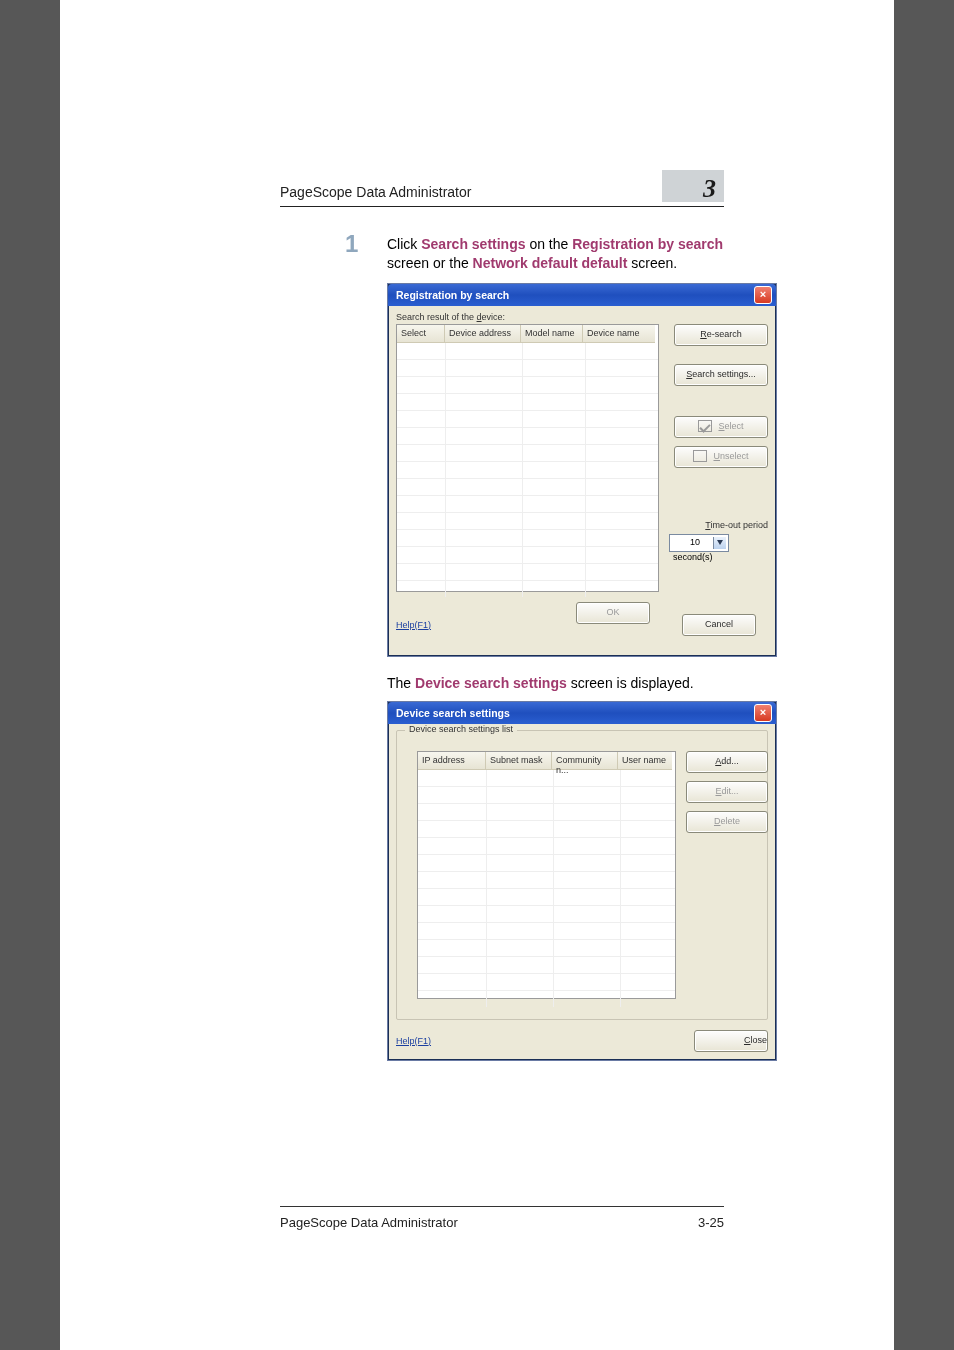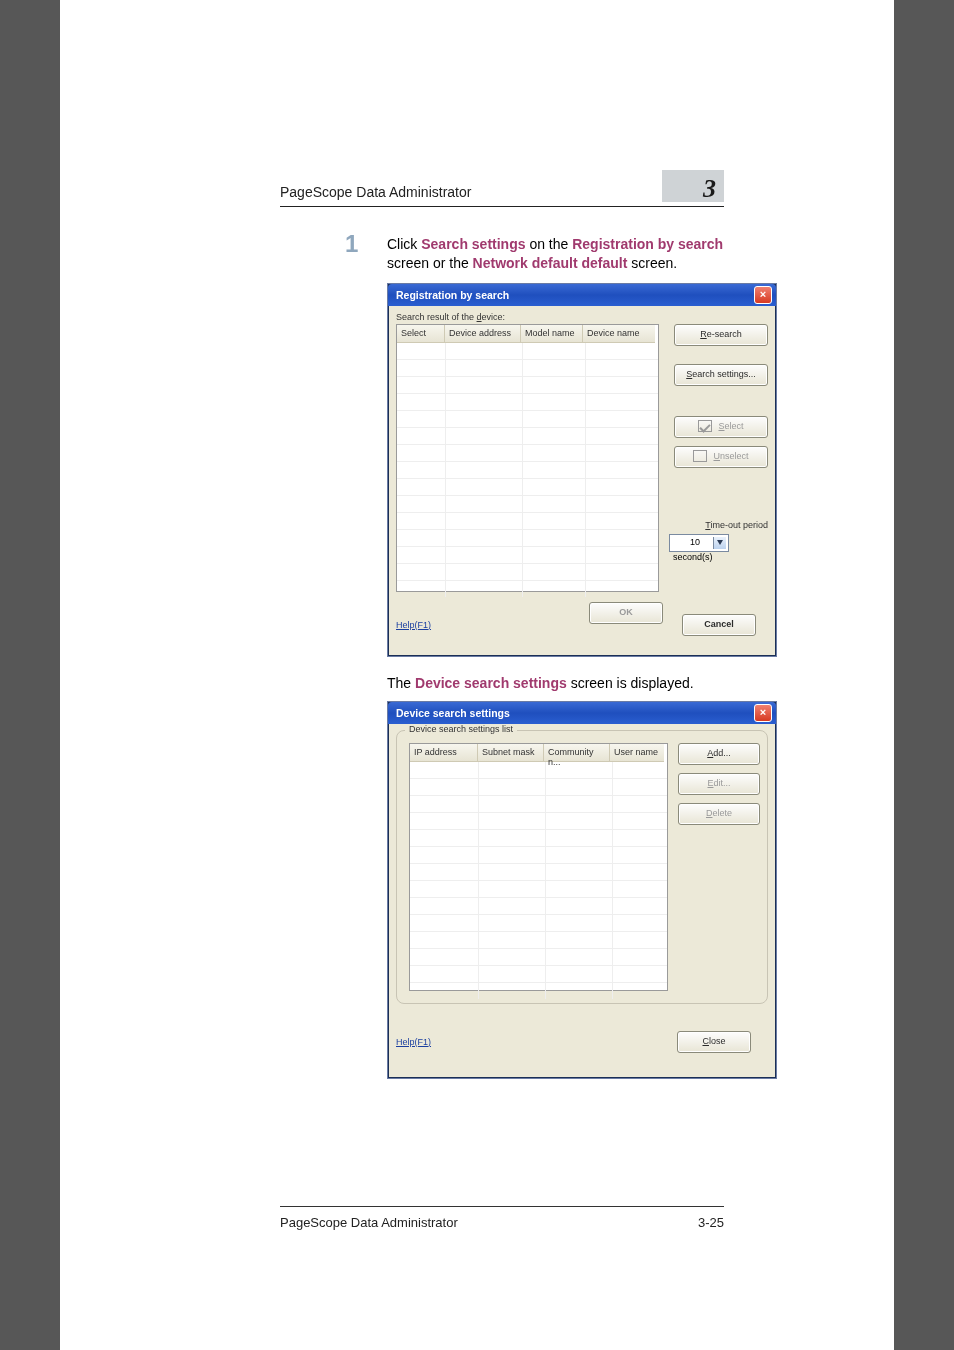--- a/index.html
+++ b/index.html
@@ -152,21 +152,21 @@
     background:linear-gradient(180deg,#e9f1fb,#bcd2ee); border-left:1px solid #7a8aa0;
   }
   .dropdown .arrow { position:absolute; right:5px; top:5px; width:0; height:0;
     border-left:3px solid transparent; border-right:3px solid transparent; border-top:5px solid #2a3a55; z-index:2;}
   .footer-text {
     position:absolute; bottom: 120px; left:220px; right:170px;
     border-top:1px solid #333; padding-top:8px;
     display:flex; justify-content:space-between; font-size:13px; color:#222;
   }
 
-  .group-box { border:1px solid #c8c4b4; border-radius:8px; padding:12px; position:relative; }
+  .group-box { border:1px solid #c8c4b4; border-radius:2px; padding:20px; position:relative; }
   .group-title { position:absolute; top:-7px; left:8px; background:#ece9d8; padding:0 4px; font-size:9px; color:#333; }
 
   .bottom-bar { display:flex; justify-content:space-between; align-items:center; padding-top:10px; }
 </style>
 </head>
 <body>
 
 <div class="page">
   <div class="header-runner">PageScope Data Administrator</div>
   <div class="header-chip">3</div>
@@ -306,21 +306,21 @@
               <div class="btn disabled"><span class="select-ico"></span><span class="ul">U</span><span>nselect</span></div>
               <div class="timeout-row"><span class="ul">T</span><span>ime-out period</span></div>
               <div>
                 <span class="dropdown"><span>10</span><span class="arrow"></span></span>
                 <span style="font-size:9px; margin-left:4px;">second(s)</span>
               </div>
             </div>
           </div>
           <div class="bottom-bar">
             <a class="helplink" href="#">Help(F1)</a>
-            <div style="display:flex; gap:7px;font-weight:bold;">
+            <div style="display:flex; gap:20px;">
               <div class="btn disabled" style="width:72px;margin:0;">OK</div>
               <div class="btn" style="width:72px;margin:12px;">Cancel</div>
             </div>
           </div>
         </div>
       </div>
     </div>
 
     <div style="margin-left:42px; font-size:14px; margin-bottom:10px;">
       <span>The </span><span class="kw">Device search settings</span><span> screen is displayed.</span>
@@ -434,21 +434,21 @@
               </div>
               <div class="right-col">
                 <div class="btn" style="width:80px;"><span class="ul">A</span><span>dd...</span></div>
                 <div class="btn disabled" style="width:80px;"><span class="ul">E</span><span>dit...</span></div>
                 <div class="btn disabled" style="width:80px;"><span class="ul">D</span><span>elete</span></div>
               </div>
             </div>
           </div>
           <div class="bottom-bar">
             <a class="helplink" href="#">Help(F1)</a>
-            <div class="btn" style="width:72px;margin:17px;"><span class="ul">C</span><span>lose</span></div>
+            <div class="btn" style="width:72px;margin:0;text-align:right;"><span class="ul">C</span><span>lose</span></div>
           </div>
         </div>
       </div>
     </div>
 
   </div>
 
   <div class="footer-text">
     <span>PageScope Data Administrator</span>
     <span>3-25</span>

